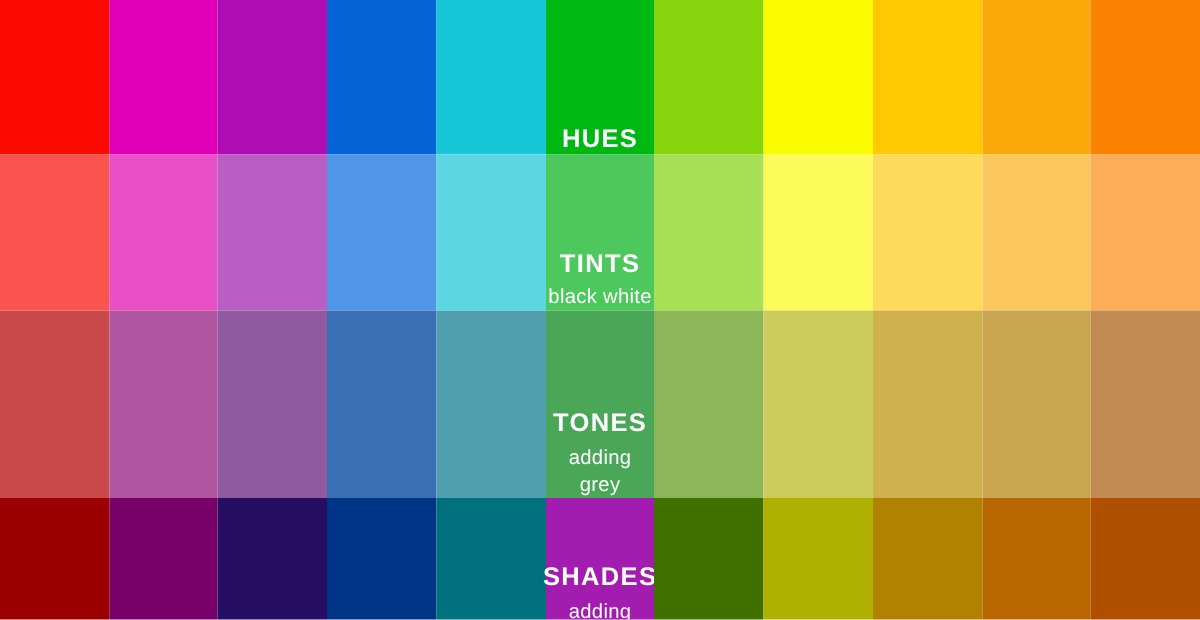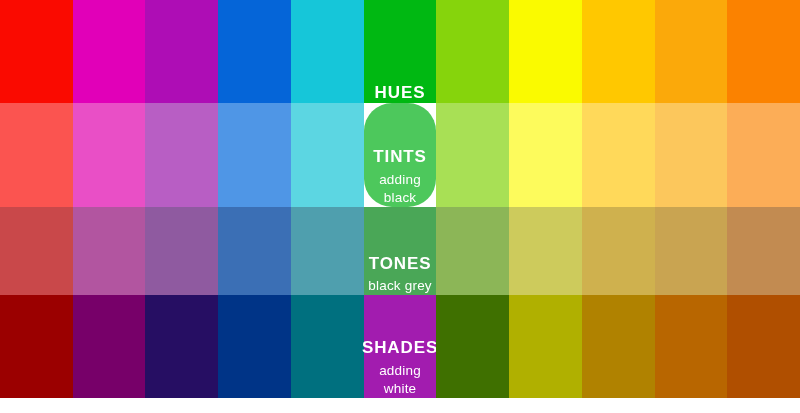--- a/index.html
+++ b/index.html
@@ -76,42 +76,42 @@
       <div class="swatch" style="background: rgb(255, 200, 0);"></div>
       <div class="swatch" style="background: rgb(251, 169, 10);"></div>
       <div class="swatch" style="background: rgb(251, 130, 0);"></div>
     </div>
     <div class="swatch-row" style="height: 104px;">
       <div class="swatch" style="background: rgb(251, 84, 80);"></div>
       <div class="swatch" style="background: rgb(233, 79, 198);"></div>
       <div class="swatch" style="background: rgb(184, 94, 196);"></div>
       <div class="swatch" style="background: rgb(79, 150, 230);"></div>
       <div class="swatch" style="background: rgb(92, 214, 226);"></div>
-      <div class="swatch" style="background: rgb(77, 200, 92); border-radius: 28px;">
+      <div class="swatch" style="background: rgb(77, 200, 92);">
         <div class="row-label">
           <div class="row-label-title">TINTS</div>
-          <div class="row-label-sub">adding black</div>
+          <div class="row-label-sub">black white</div>
         </div>
       </div>
       <div class="swatch" style="background: rgb(168, 224, 85);"></div>
       <div class="swatch" style="background: rgb(253, 251, 92);"></div>
       <div class="swatch" style="background: rgb(255, 217, 90);"></div>
       <div class="swatch" style="background: rgb(252, 199, 92);"></div>
       <div class="swatch" style="background: rgb(252, 173, 87);"></div>
     </div>
-    <div class="swatch-row" style="height: 88px;">
+    <div class="swatch-row" style="height: 125px;">
       <div class="swatch" style="background: rgb(201, 72, 74);"></div>
       <div class="swatch" style="background: rgb(178, 85, 160);"></div>
       <div class="swatch" style="background: rgb(143, 90, 160);"></div>
       <div class="swatch" style="background: rgb(59, 111, 181);"></div>
       <div class="swatch" style="background: rgb(79, 159, 174);"></div>
       <div class="swatch" style="background: rgb(74, 167, 87);">
         <div class="row-label">
           <div class="row-label-title">TONES</div>
-          <div class="row-label-sub">black grey</div>
+          <div class="row-label-sub">adding grey</div>
         </div>
       </div>
       <div class="swatch" style="background: rgb(140, 182, 87);"></div>
       <div class="swatch" style="background: rgb(205, 203, 92);"></div>
       <div class="swatch" style="background: rgb(207, 177, 78);"></div>
       <div class="swatch" style="background: rgb(201, 164, 81);"></div>
       <div class="swatch" style="background: rgb(194, 139, 81);"></div>
     </div>
     <div class="swatch-row" style="height: 103px;">
       <div class="swatch" style="background: rgb(155, 0, 0);"></div>

